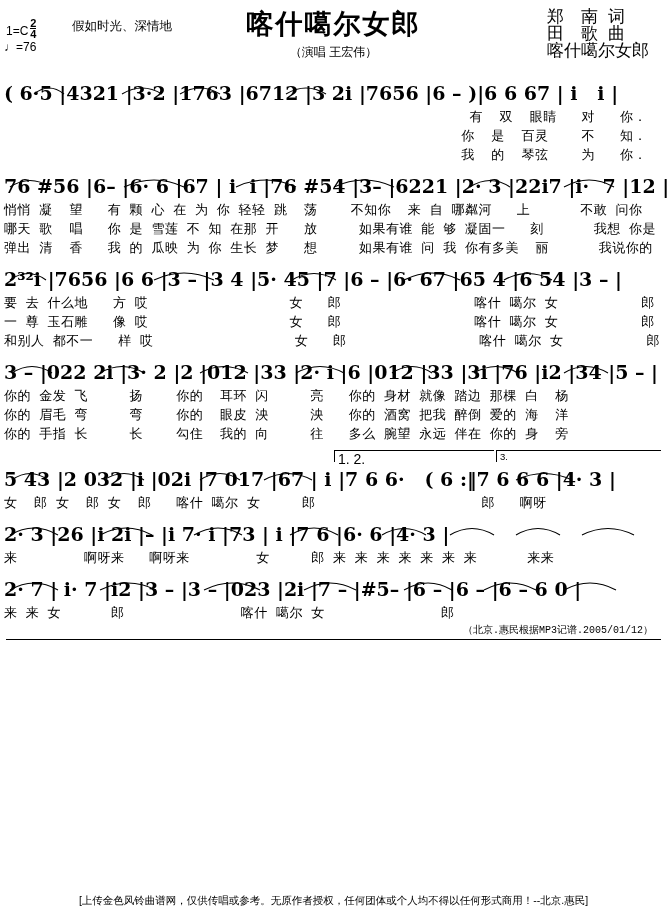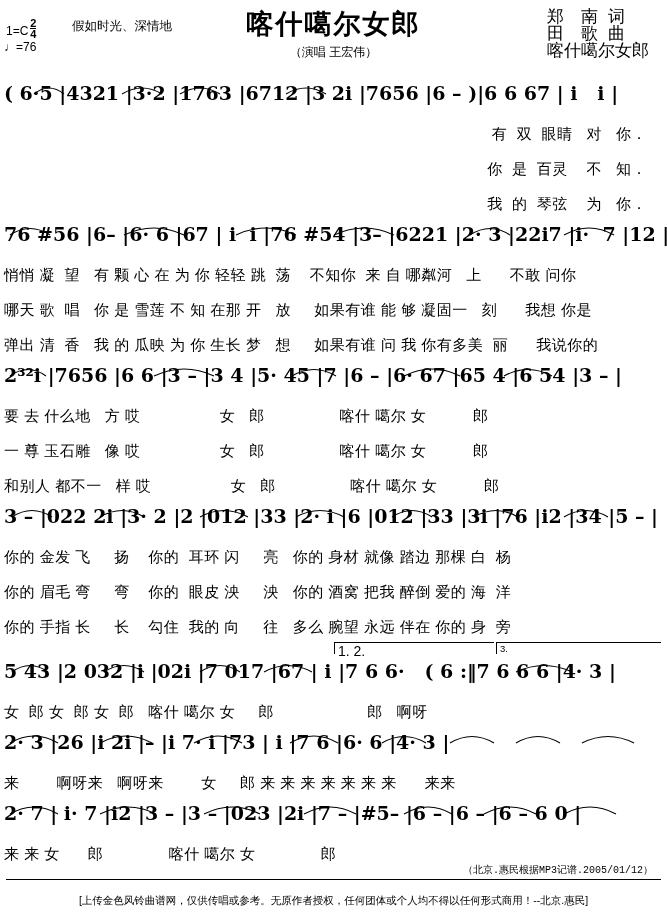--- a/index.html
+++ b/index.html
@@ -96,27 +96,26 @@
     position: relative;
     font-family: "DejaVu Serif", serif;
     font-size: 19px;
     font-weight: bold;
     letter-spacing: 0px;
     white-space: pre;
     height: 30px;
     line-height: 30px;
   }
   .lyricline {
-    font-family: Liberation Sans, sans-serif;
-    font-size: 15px;
+    font-family: Liberation Mono, monospace;
+    font-size: 13px;
     white-space: pre;
     height: 19px;
     line-height: 19px;
     letter-spacing: 0.5px;
-    margin-top: 16px;
   }
   .lyricblock { margin-left: 0; }
   .rightlyr {
     text-align: right;
     padding-right: 16px;
   }
   .slurs {
     position: absolute;
     left: 0; top: 0;
     width: 659px;

